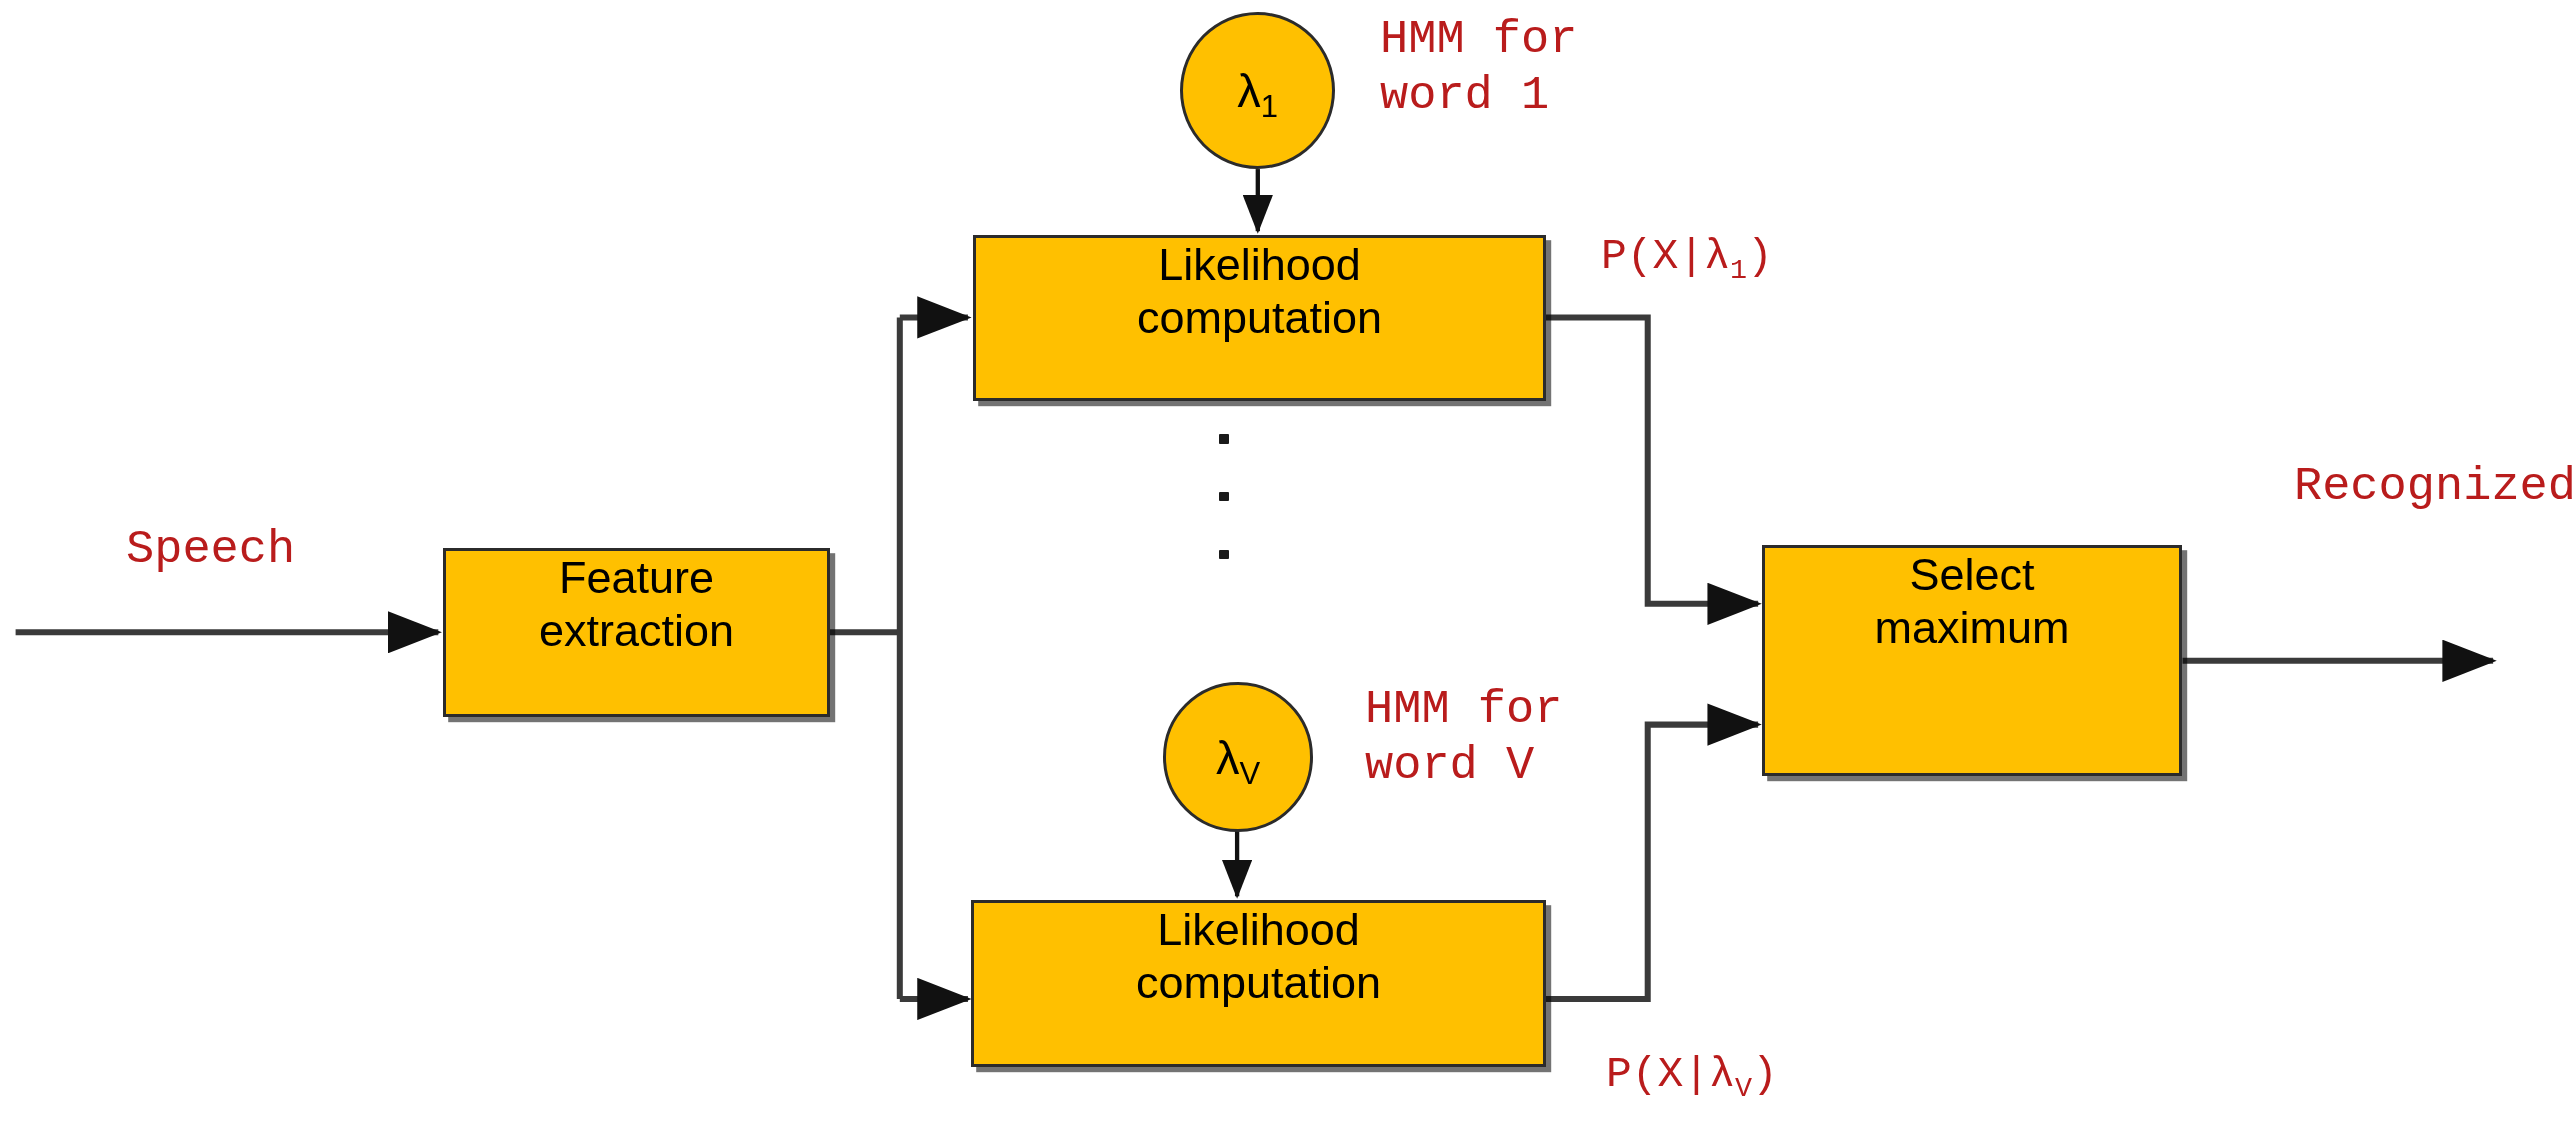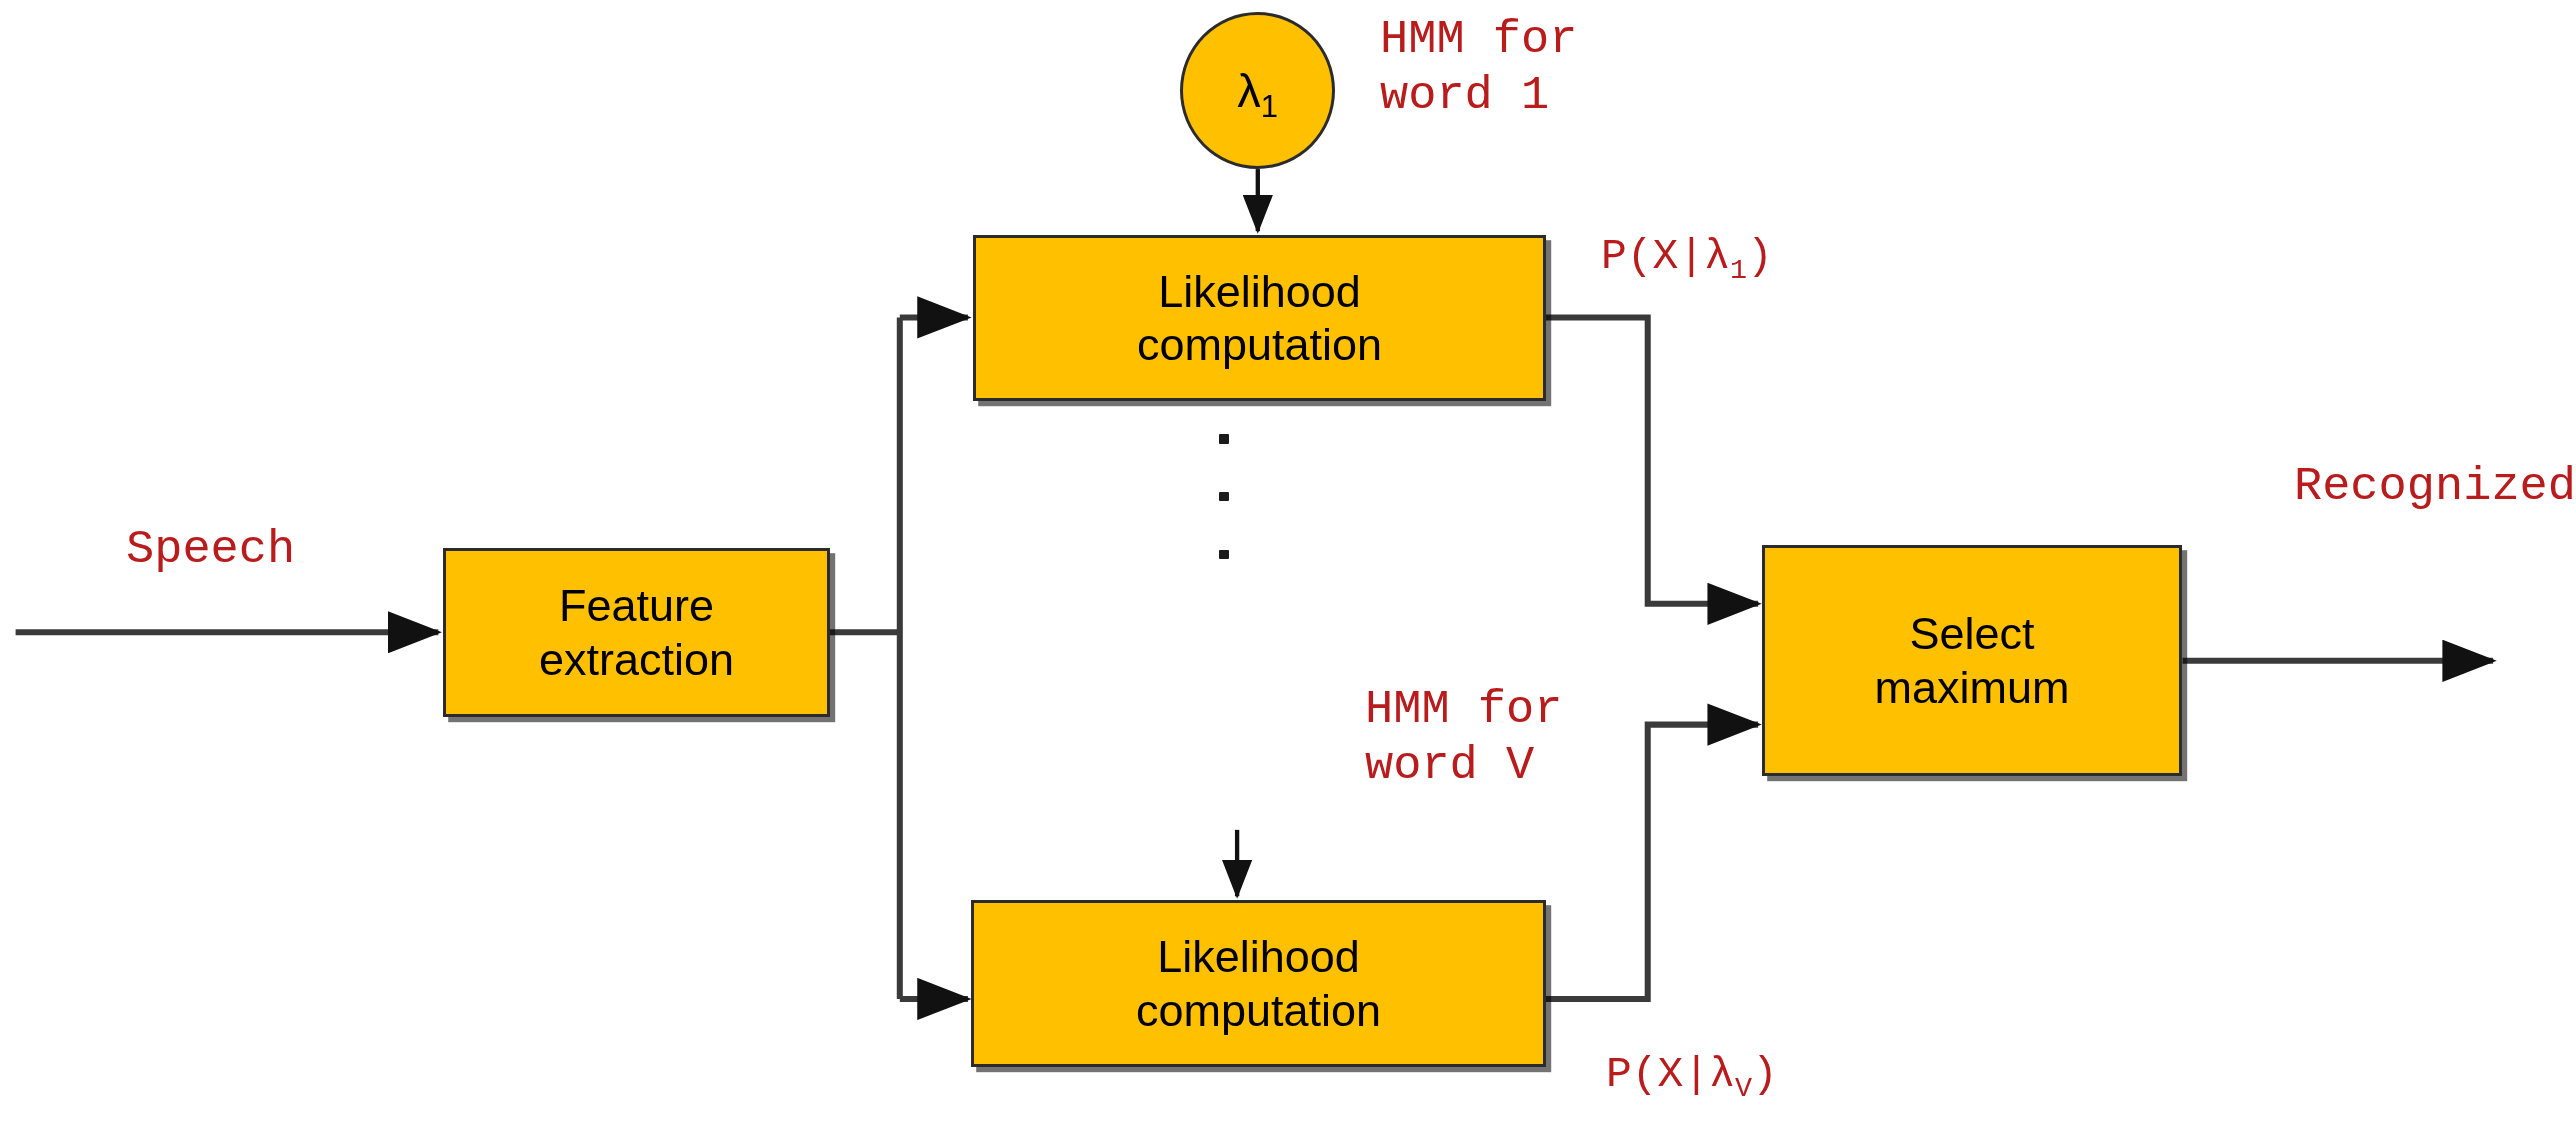--- a/index.html
+++ b/index.html
@@ -25,21 +25,20 @@
     height: 1143px;
   }
   .node-box {
     position: absolute;
     background: #FFC000;
     border: 3.5px solid #2b2b2b;
     box-shadow: 5.2px 5.2px 0 0 rgba(0,0,0,0.55);
     display: flex;
     flex-direction: column;
     align-items: center;
-    justify-content: center;
     box-sizing: border-box;
     color: #000000;
     font-family: "Liberation Sans", sans-serif;
   }
   .node-box .line {
     display: block;
     line-height: 1.18;
     white-space: nowrap;
   }
   .node-circle {
@@ -143,20 +142,23 @@
   <div class="free-label" style="left:1601px; top:231px; font-size:43px;">
     <span>P(X|λ</span><span class="sub">1</span><span>)</span>
   </div>
 
   <div class="ellipsis-dots" style="left:1218px; top:434px; width:12px; height:125px;">
     <span class="dot"></span>
     <span class="dot"></span>
     <span class="dot"></span>
   </div>
 
+  <div class="node-circle" style="left:1163px; top:682px; width:150px; height:150px; font-size:47px;">
+    <span><span>λ</span><span class="sub">V</span></span>
+  </div>
   <div class="free-label multi" style="left:1365px; top:682px; width:362px; font-size:47px; text-align:left;">
     <span class="line">HMM for</span>
     <span class="line">word V</span>
   </div>
 
   <div class="node-box" style="left:971px; top:900px; width:575px; height:167px; font-size:45px;">
     <span class="line">Likelihood</span>
     <span class="line">computation</span>
   </div>
 

